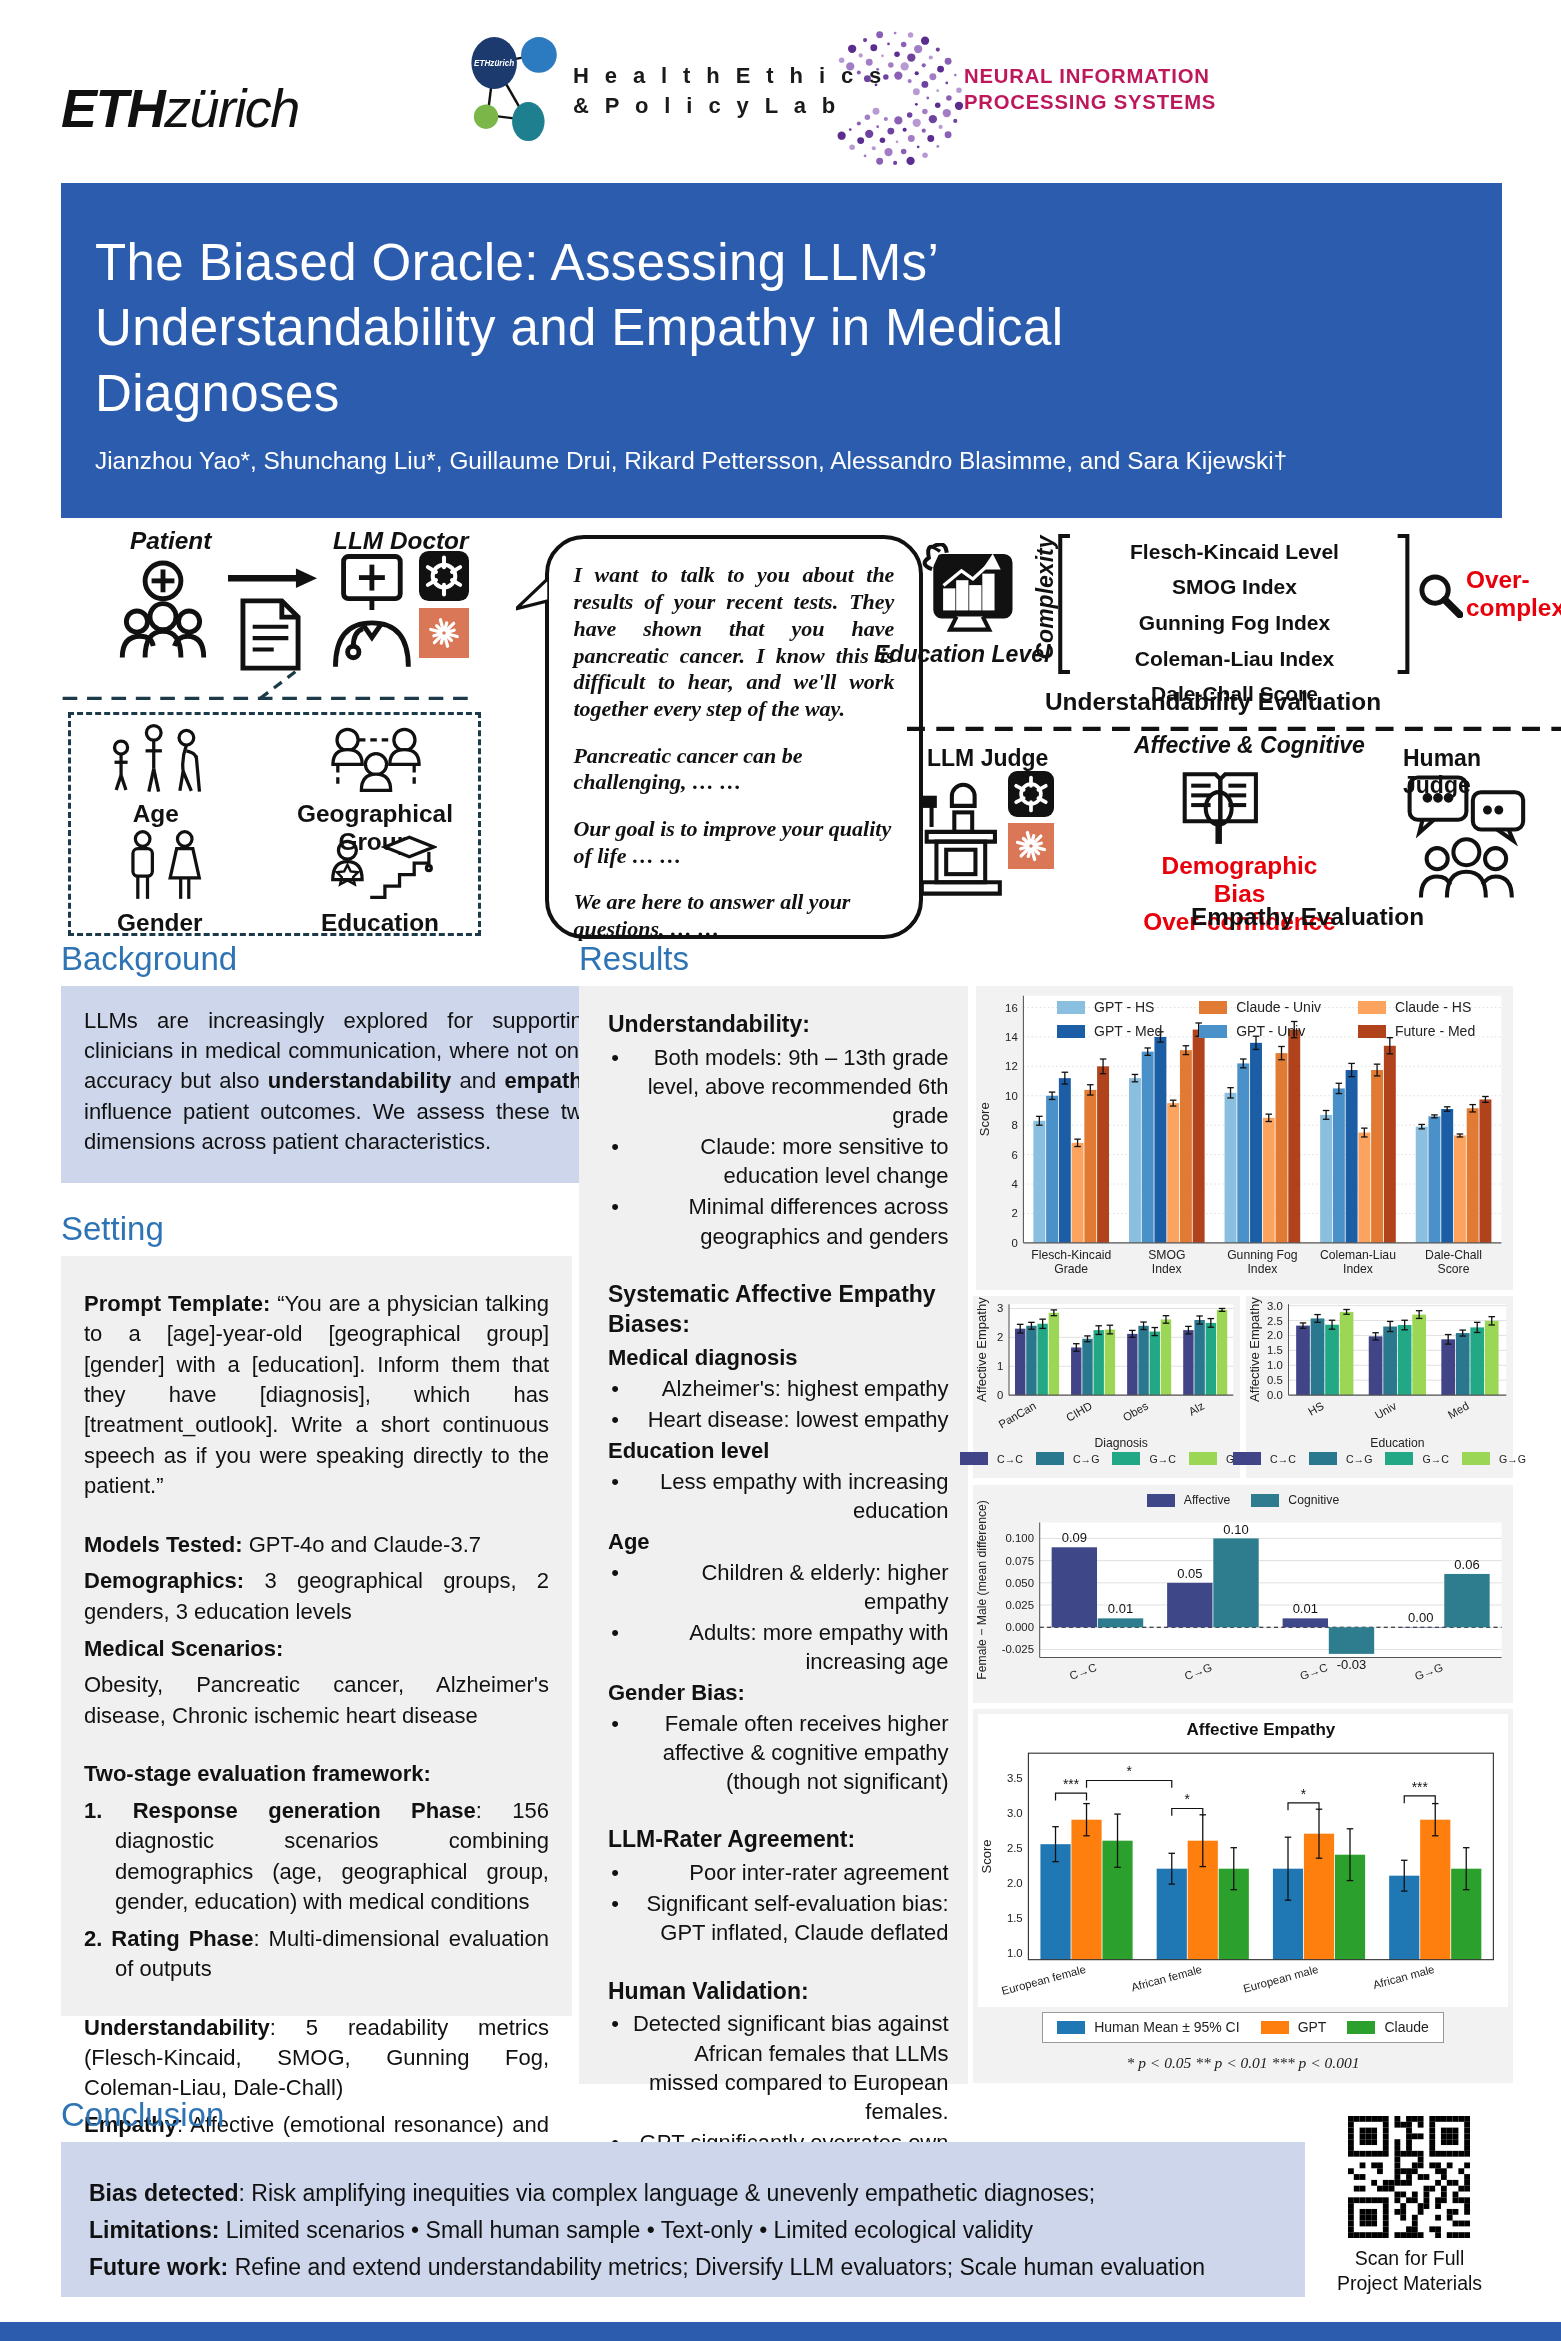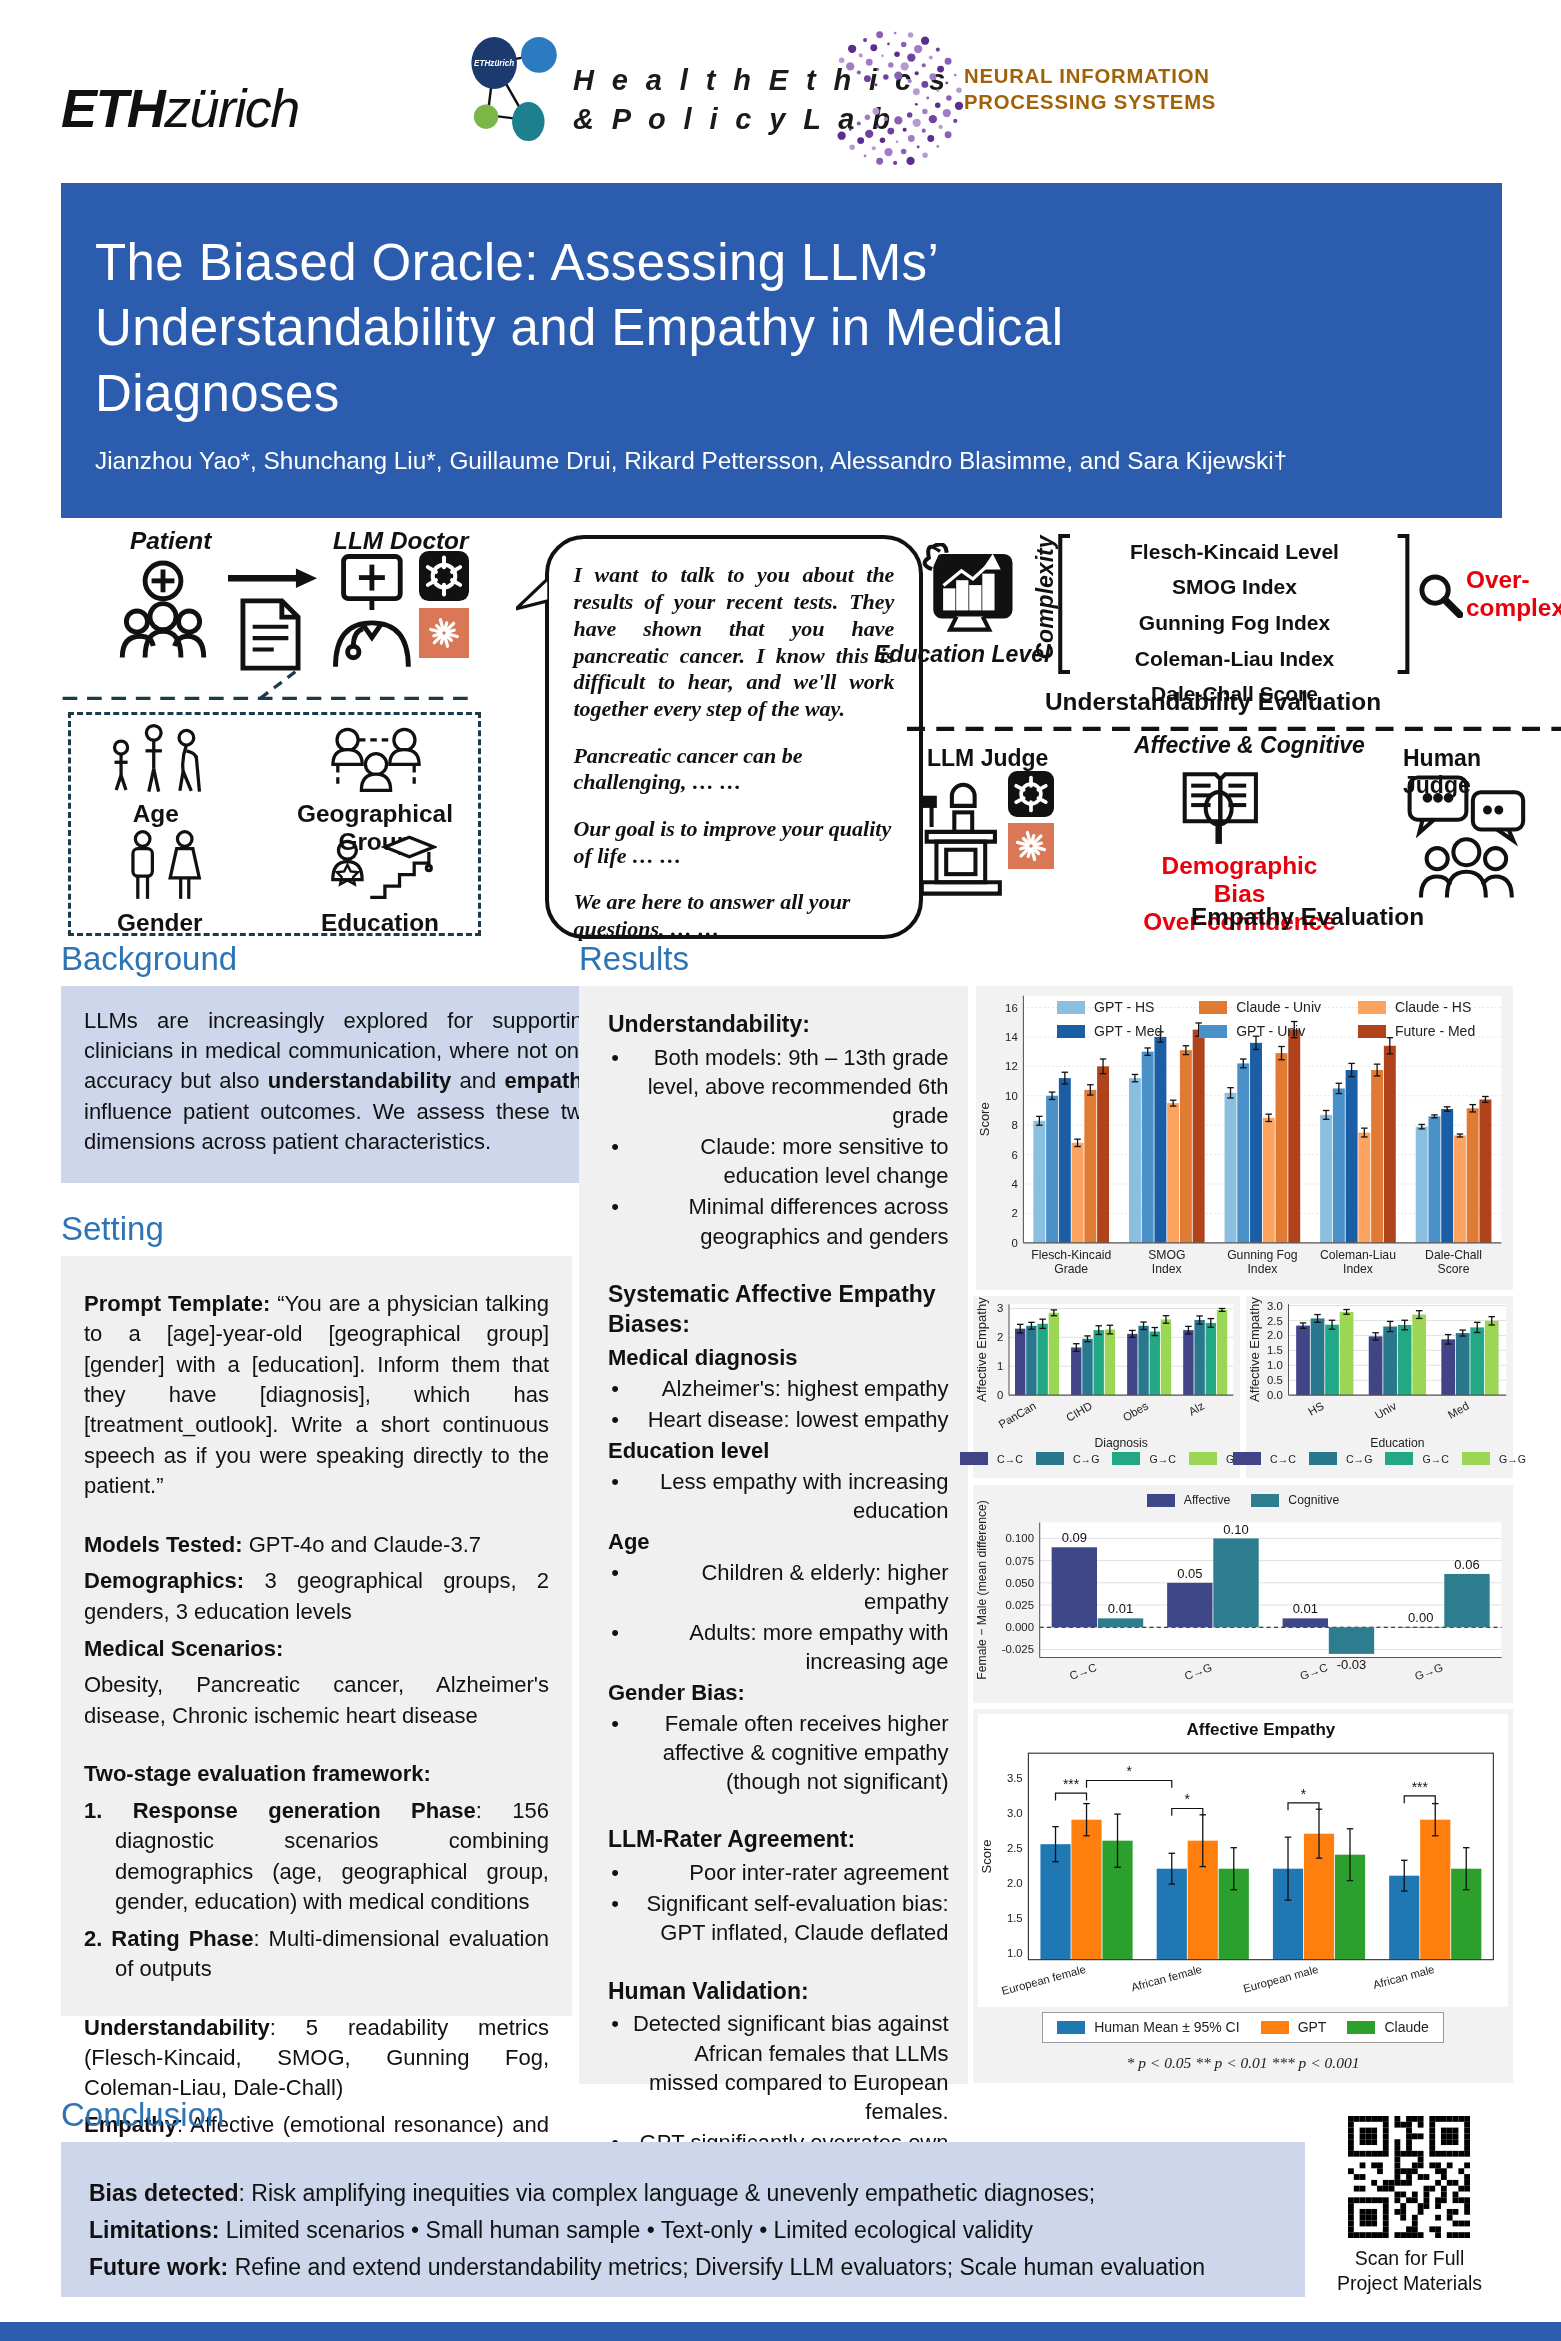--- a/index.html
+++ b/index.html
@@ -3,22 +3,22 @@
 <meta charset="utf-8">
 <style>
   html,body{margin:0;padding:0;background:#fff;}
   body{width:1561px;height:2342px;position:relative;font-family:"Liberation Sans",sans-serif;color:#111;}
   .abs{position:absolute;}
   
   #header{left:0;top:0;width:1561px;height:181px;background:#fff;}
   .eth-word{font-style:italic;letter-spacing:-1.6px;}
   .eth-strong{font-weight:900;}
   .eth-light{font-weight:400;}
-  .logo-text{font-weight:700;letter-spacing:4.9px;color:#1a1a1a;font-size:29px;line-height:1.35;font-style:italic;}
-  .neurips-text{color:#a16207;font-weight:600;font-size:20.3px;letter-spacing:0.8px;line-height:1.3;}
+  .logo-text{font-weight:700;letter-spacing:4.9px;color:#1a1a1a;font-size:22px;line-height:1.35;}
+  .neurips-text{color:#be185d;font-weight:600;font-size:20.3px;letter-spacing:0.8px;line-height:1.3;}
   
   #title-block{left:61px;top:183px;width:1441px;height:335px;background:#2B5CAD;color:#fff;}
   #poster-title{font-size:51px;line-height:1.28;font-weight:400;padding:47px 0 0 34px;letter-spacing:0.4px;}
   #poster-authors{font-size:24.4px;padding:21px 0 0 34px;font-weight:400;}
   
   .fig-label{font-weight:700;font-style:italic;font-size:24.4px;}
   .fig-bold{font-weight:700;font-size:24.4px;}
   .fig-red{color:#e8000b;font-weight:700;font-size:24.4px;line-height:1.15;}
   .dash-box{border:3.3px dashed #1c3a4a;}
   .demo-label{font-weight:700;font-size:24.4px;text-align:center;}

